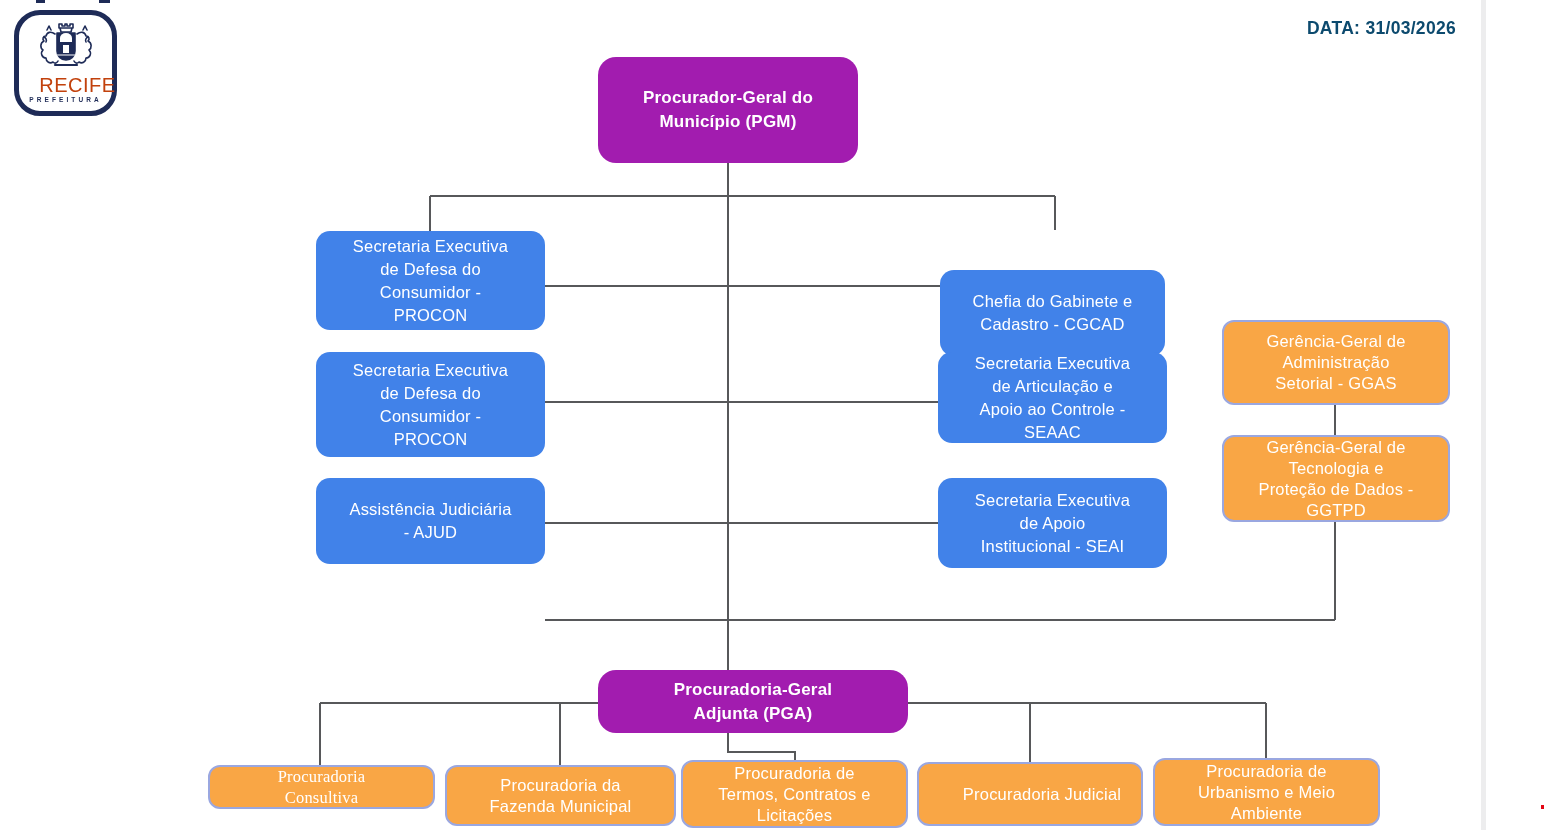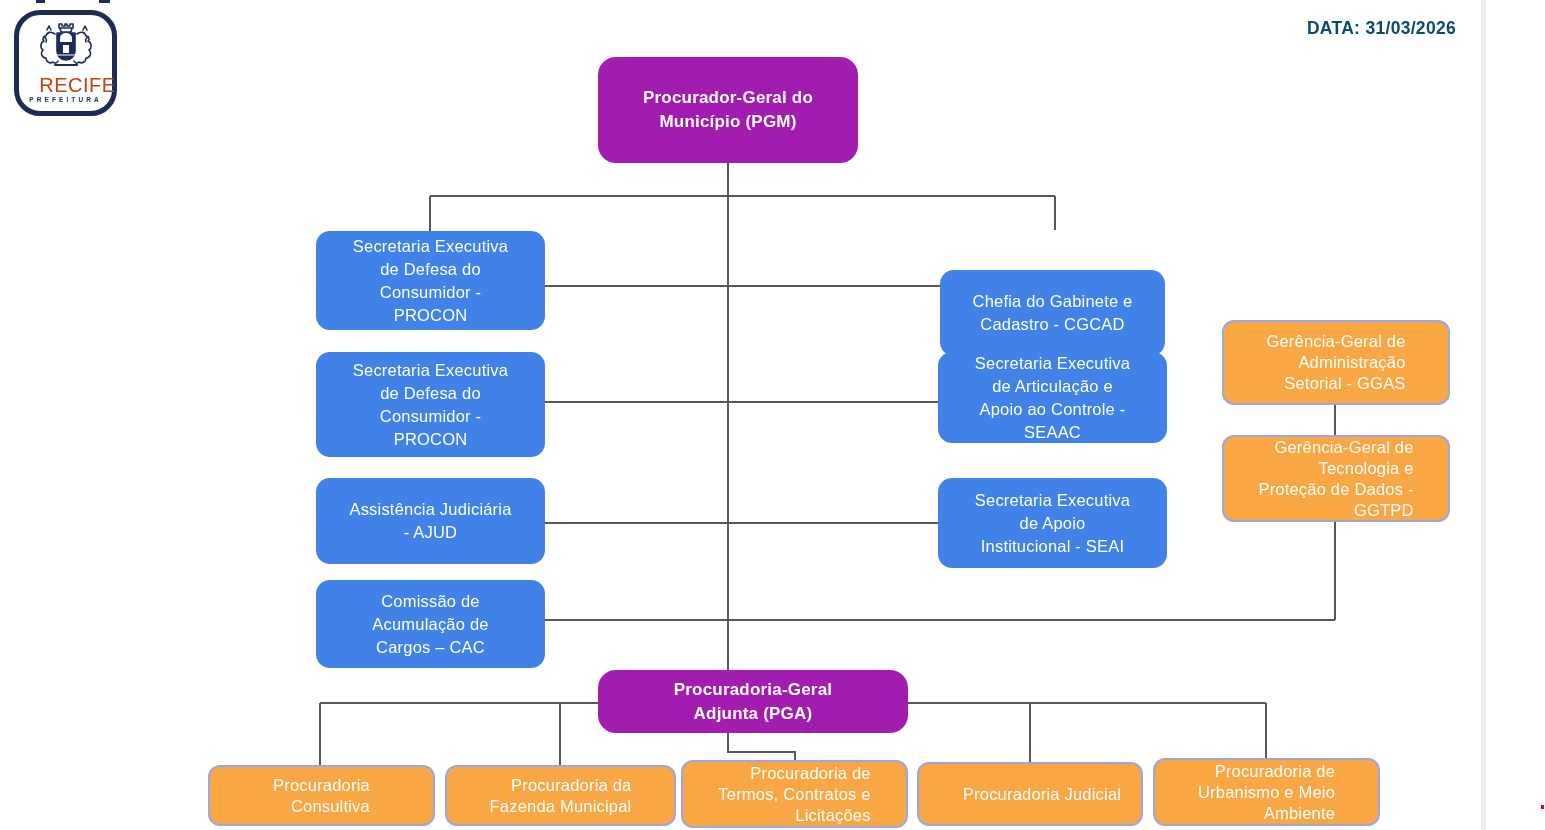--- a/index.html
+++ b/index.html
@@ -9,34 +9,34 @@
   }
   svg.connectors{position:absolute;left:0;top:0;z-index:1;}
   
   .node{
     position:absolute;z-index:2;display:flex;align-items:center;justify-content:center;
     text-align:center;color:#ffffff;box-sizing:border-box;white-space:pre-line;
     letter-spacing:.2px;
   }
   .node.dark{background:#a21caf;border-radius:18px;font-weight:bold;font-size:17px;line-height:24px;}
   .node.blue{background:#4182e9;border-radius:14px;font-size:16.5px;line-height:23px;}
-  .node.orange{background:#f9a645;border:2px solid #9aa7e0;border-radius:12px;font-size:16.5px;line-height:21px;text-align:right;}
+  .node.orange{background:#f9a645;border:2px solid #9aa7e0;border-radius:12px;font-size:16.5px;line-height:21px;}
   
   .n-pgm  {left:598px;top:57px; width:260px;height:106px;}
   .n-l1   {left:316px;top:231px;width:229px;height:99px;}
   .n-l2   {left:316px;top:352px;width:229px;height:105px;}
   .n-l3   {left:316px;top:478px;width:229px;height:86px;}
   .n-l4   {left:316px;top:580px;width:229px;height:88px;}
   .n-r1   {left:940px;top:230px;width:225px;height:86px;margin-top:40px;}
   .n-r2   {left:938px;top:352px;width:229px;height:91px;}
   .n-r3   {left:938px;top:478px;width:229px;height:90px;}
   .n-ggas {left:1222px;top:320px;width:228px;height:85px;}
   .n-ggtpd{left:1222px;top:435px;width:228px;height:87px;}
   .n-pga  {left:598px;top:670px;width:310px;height:63px;}
-  .n-b1   {left:208px;top:765px;width:227px;height:61px;}
+  .n-b1   {left:208px;top:765px;width:227px;height:44px;font-family:Liberation Serif, serif;}
   .n-b2   {left:445px;top:765px;width:231px;height:61px;}
   .n-b3   {left:681px;top:760px;width:227px;height:68px;}
   .n-b4   {left:917px;top:762px;width:226px;height:64px;padding-left:24px;}
   .n-b5   {left:1153px;top:758px;width:227px;height:68px;}
   
   .date-label{
     position:absolute;right:89px;top:18px;z-index:2;
     font-size:17.5px;font-weight:bold;color:#0c4a6e;letter-spacing:.3px;
   }
   .logo{
@@ -128,25 +128,20 @@
   <div class="node blue n-l2">
     <span>Secretaria Executiva
 de Defesa do
 Consumidor -
 PROCON</span>
   </div>
   <div class="node blue n-l3">
     <span>Assistência Judiciária
 - AJUD</span>
   </div>
-  <div class="node blue n-l4">
-    <span>Comissão de
-Acumulação de
-Cargos – CAC</span>
-  </div>
 
   <div class="node blue n-r1">
     <span>Chefia do Gabinete e
 Cadastro - CGCAD</span>
   </div>
   <div class="node blue n-r2">
     <span>Secretaria Executiva
 de Articulação e
 Apoio ao Controle -
 SEAAC</span>

